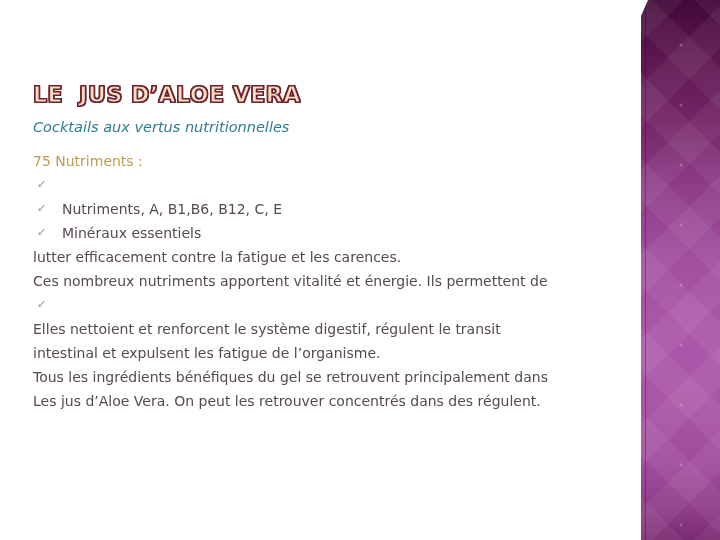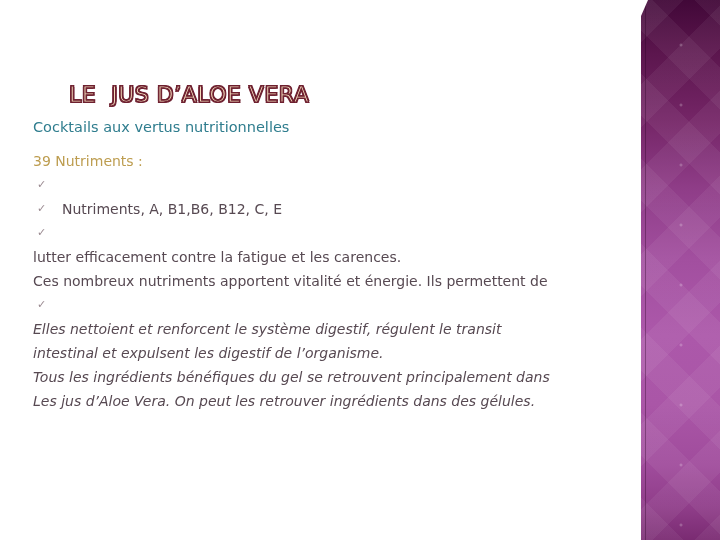--- a/index.html
+++ b/index.html
@@ -55,40 +55,40 @@
     background: #ffffff;
     clip-path: polygon(0 0, 100% 0, 0 100%);
   }
 
   
   .page-title {
     position: absolute;
     left: 33px;
     top: 82px;
     font-size: 22px;
-    font-weight: normal;
+    font-weight: bold;
     letter-spacing: 0.5px;
     white-space: pre;
     color: #f7dfbf;
     -webkit-text-stroke: 1.2px #6e2030;
     text-shadow:
       1px 1px 0 #6e2030,
       -1px -1px 0 #6e2030,
       1px -1px 0 #6e2030,
       -1px 1px 0 #6e2030;
-    margin-left: 36px;
   }
 
   
   .subtitle {
     position: absolute;
     left: 33px;
     top: 119px;
     font-size: 14.5px;
     color: #2f7d8e;
+    font-style: italic;
   }
 
   
   .body-block {
     position: absolute;
     left: 33px;
     top: 149px;
     width: 600px;
     font-size: 14px;
     line-height: 24px;
@@ -97,61 +97,62 @@
   .nutrients-heading { color: #bd9d50; }
   .bullet-row { display: flex; align-items: flex-start; }
   .check-icon {
     width: 29px;
     flex: 0 0 29px;
     padding-left: 4px;
     box-sizing: border-box;
     font-size: 11px;
     color: #9a8a90;
   }
-  .italic-line { font-style: italic; }
+  .italic-line { }
   .line { white-space: nowrap; }
 </style>
 </head>
 <body>
 
 <div class="slide">
 
   <div class="accent-band">
     <div class="band-corner-cut"></div>
   </div>
 
   <div class="page-title">LE  JUS D’ALOE VERA</div>
 
   <div class="subtitle">Cocktails aux vertus nutritionnelles</div>
 
   <div class="body-block">
 
-    <div class="line nutrients-heading">39 Nutriments :</div>
+    <div class="line nutrients-heading">75 Nutriments :</div>
 
     <div class="bullet-row">
       <span class="check-icon">✓</span>
     </div>
 
     <div class="bullet-row">
       <span class="check-icon">✓</span>
       <span class="line">Nutriments, A, B1,B6, B12, C, E</span>
     </div>
 
     <div class="bullet-row">
       <span class="check-icon">✓</span>
+      <span class="line">Minéraux essentiels</span>
     </div>
 
     <div class="line">lutter efficacement contre la fatigue et les carences.</div>
     <div class="line">Ces nombreux nutriments apportent vitalité et énergie. Ils permettent de</div>
 
     <div class="bullet-row">
       <span class="check-icon">✓</span>
     </div>
 
     <div class="line italic-line">Elles nettoient et renforcent le système digestif, régulent le transit</div>
-    <div class="line italic-line">intestinal et expulsent les digestif de l’organisme.</div>
+    <div class="line italic-line">intestinal et expulsent les fatigue de l’organisme.</div>
 
     <div class="line italic-line">Tous les ingrédients bénéfiques du gel se retrouvent principalement dans</div>
-    <div class="line italic-line">Les jus d’Aloe Vera. On peut les retrouver ingrédients dans des gélules.</div>
+    <div class="line italic-line">Les jus d’Aloe Vera. On peut les retrouver concentrés dans des régulent.</div>
 
   </div>
 
 </div>
 
 </body></html>

